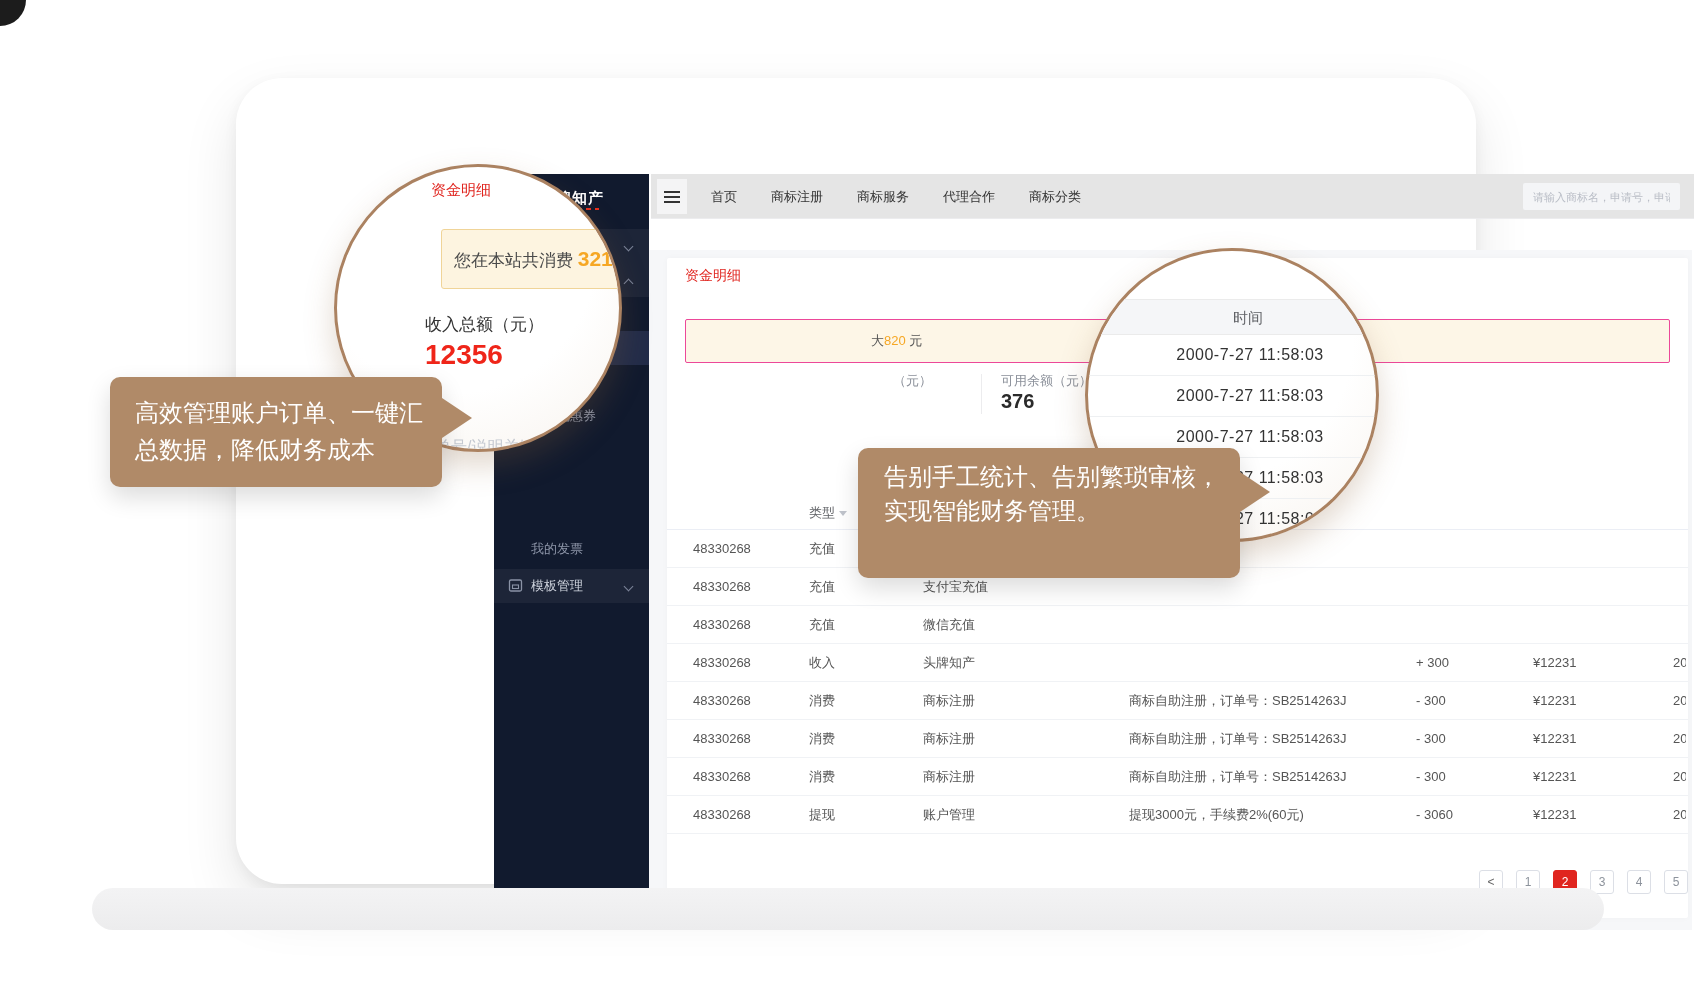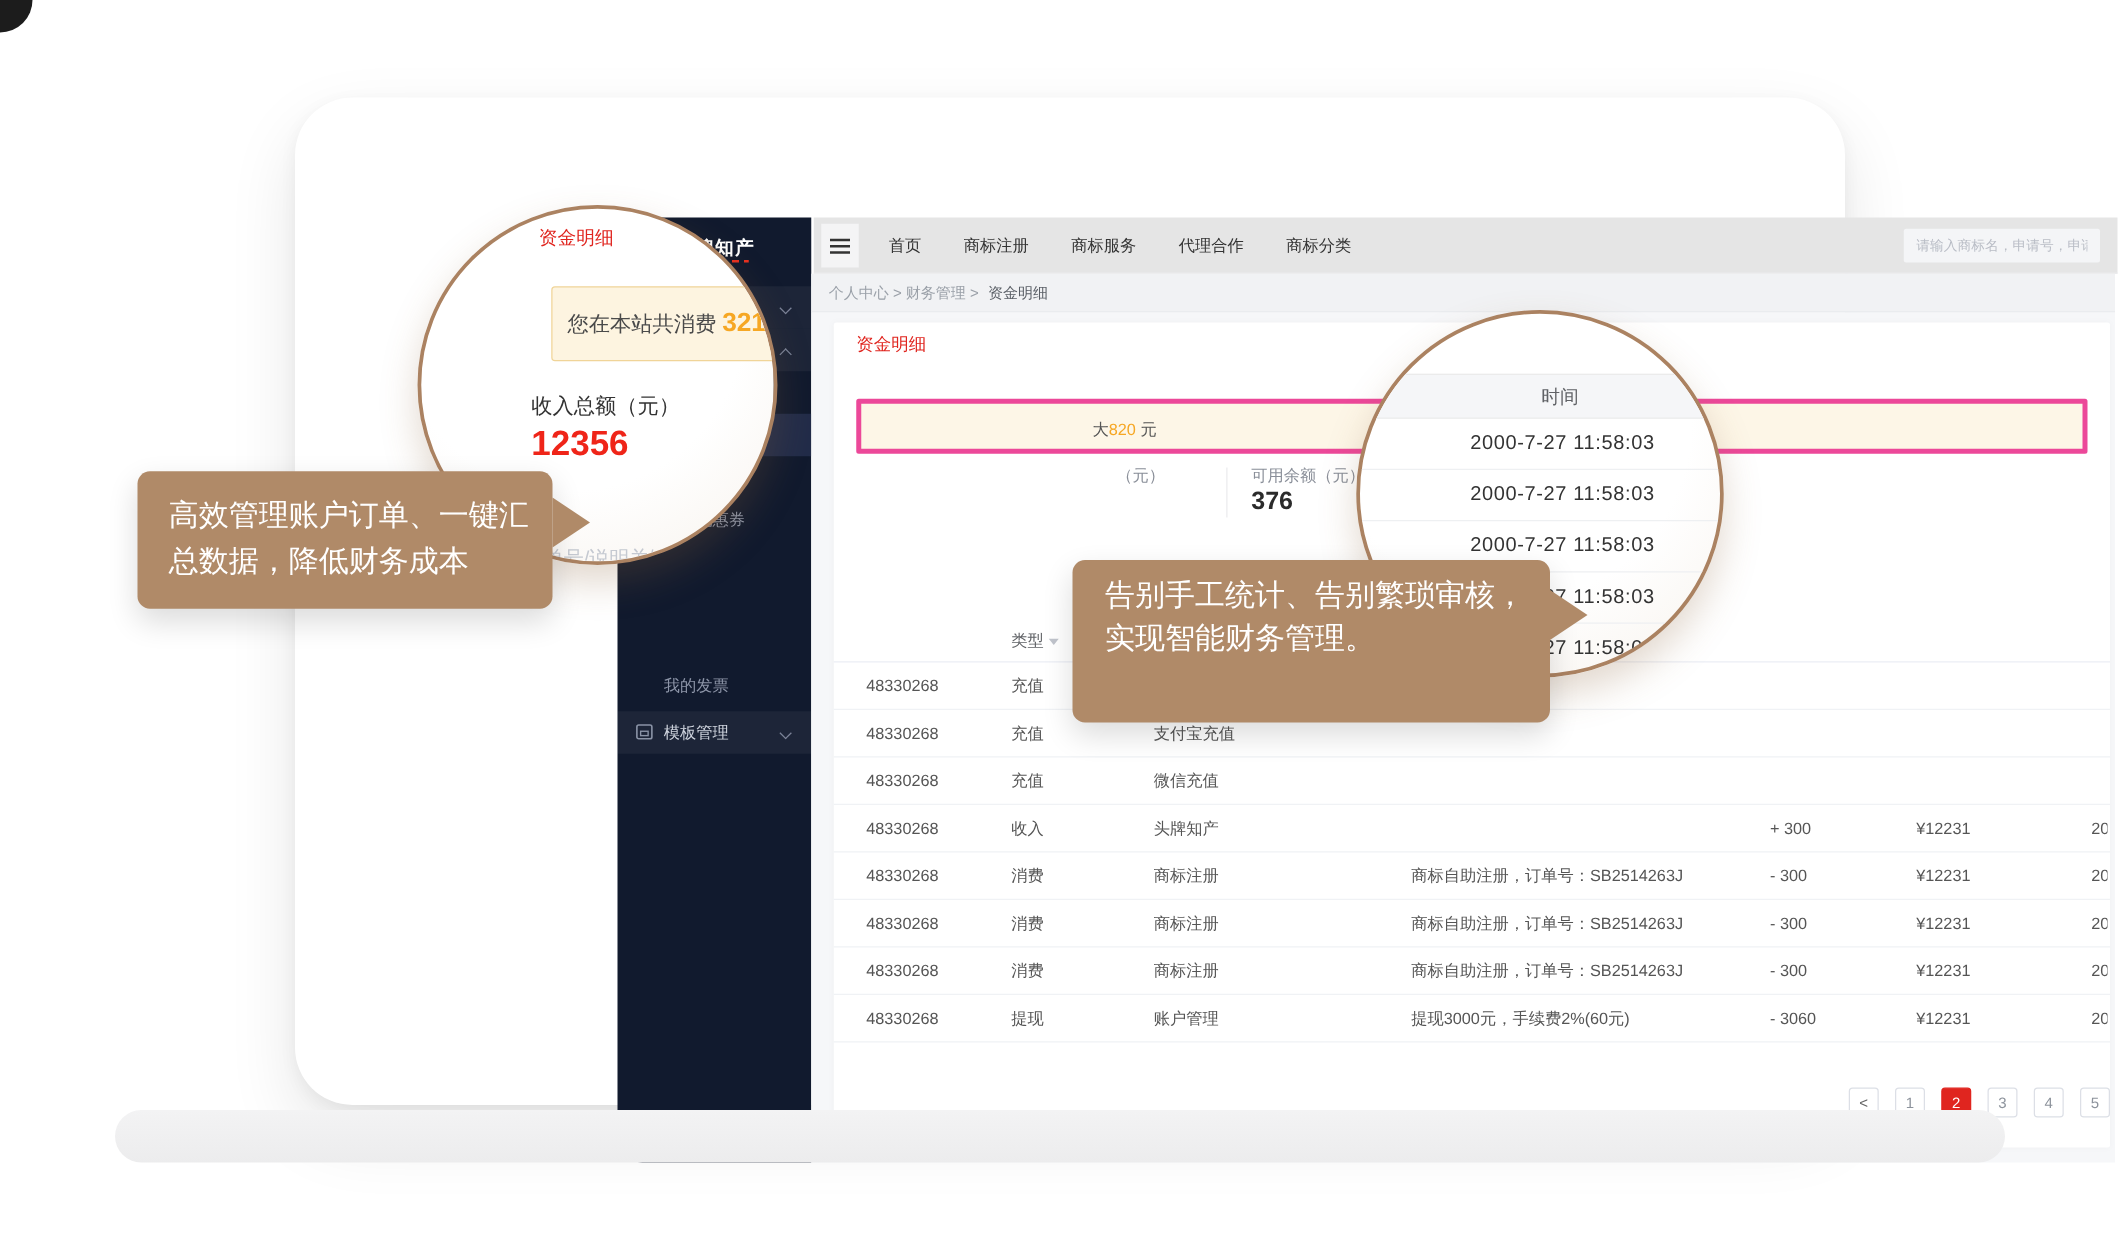--- a/index.html
+++ b/index.html
@@ -55,21 +55,21 @@
   .crumbbar{position:absolute;left:413px;top:141px;width:1043px;height:31px;background:#f1f2f4;
             border-bottom:1px solid #e8eaed;font-size:12px;line-height:31px;padding-left:14px;color:#9aa0a8;}
   .crumbbar b{color:#5a5f66;font-weight:normal;margin-left:4px;}
 
   
   .content{position:absolute;left:413px;top:172px;width:1043px;height:680px;background:#f6f7f9;}
   .card{position:absolute;left:18px;top:8px;width:1021px;height:660px;background:#fff;border-radius:2px;
         box-shadow:0 0 6px rgba(0,0,0,.03);}
   .cardtab{position:absolute;left:18px;top:9px;font-size:14px;color:#e0251f;}
   .banner{position:absolute;left:18px;top:61px;width:985px;height:44px;background:#fdf6e7;
-          border:4px solid #ec4899;border-radius:2px;}
+          border:1px solid #ec4899;border-radius:2px;}
   .banner .frag{position:absolute;left:185px;top:0;line-height:42px;font-size:13px;color:#555;}
   .banner .frag .amt{color:#f6a724;}
   .stat-mid-label{position:absolute;left:226px;top:114px;font-size:13px;color:#8a8f99;}
   .stat-div{position:absolute;left:314px;top:116px;width:1px;height:40px;background:#ececee;}
   .stat-r-label{position:absolute;left:334px;top:114px;font-size:13px;color:#8a8f99;}
   .stat-r-value{position:absolute;left:334px;top:132px;font-size:20px;font-weight:bold;color:#2b2b2b;}
 
   .dateinput{position:absolute;left:199px;top:192px;width:165px;height:27px;border:1px solid #dcdfe6;
              border-radius:4px;font-size:12px;color:#666;padding:0 26px 0 11px;outline:none;background:#fff;font-family:inherit;}
   .dateinput::placeholder{color:#bfc3cc;}
@@ -206,24 +206,20 @@
 
       <span>首页</span>
           <span>商标注册</span>
           <span>商标服务</span>
           <span>代理合作</span>
           <span>商标分类</span>
         </nav>
       <input class="topsearch" placeholder="请输入商标名，申请号，申请人" style="">
     </header>
 
-    <div class="crumbbar">
-      <span>个人中心 &gt; 财务管理 &gt;</span>
-      <b>资金明细</b>
-    </div>
 
     <div class="content">
       <div class="card">
         <div class="cardtab">资金明细</div>
 
         <div class="banner">
           <div class="frag">
             <span>大</span><span class="amt">820</span><span> 元</span>
           </div>
         </div>

